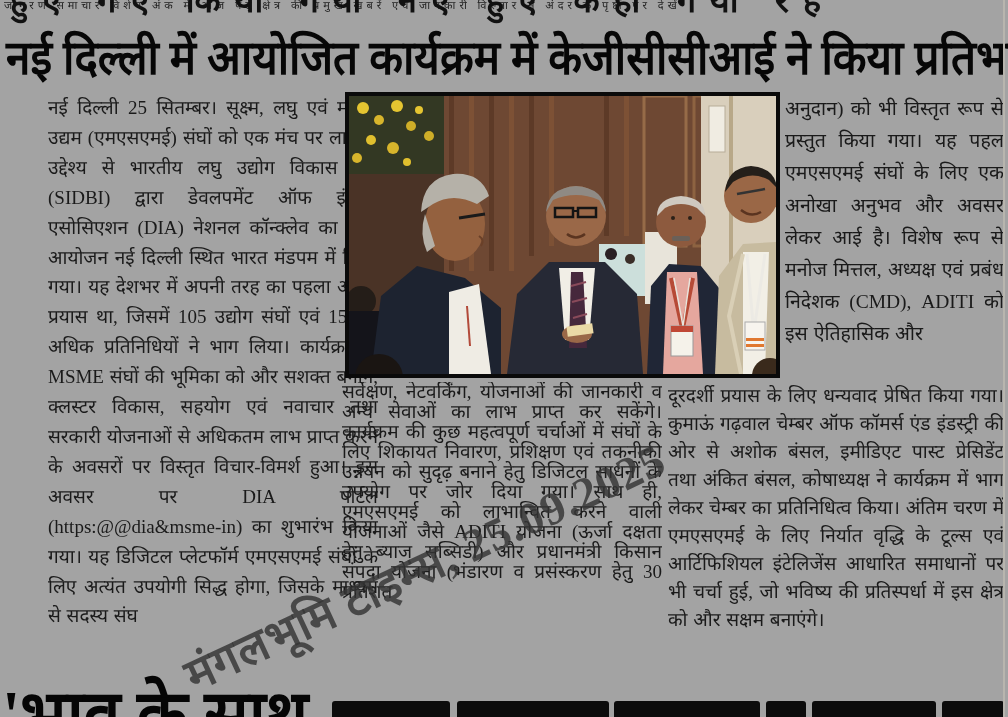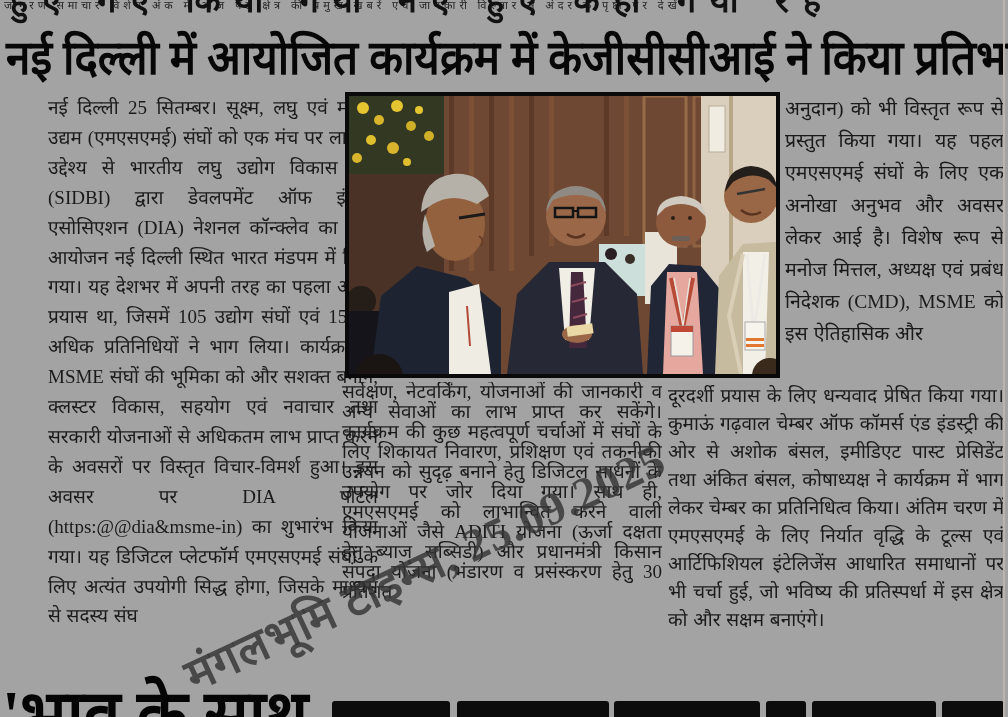--- a/index.html
+++ b/index.html
@@ -66,21 +66,21 @@
 <div class="page">
 
   <div class="top-strip">
     <div class="tiny">जागरण समाचार विशेष अंक में आज पढ़ें क्षेत्र की प्रमुख खबरें एवं जानकारी विस्तार से अंदर के पृष्ठों पर देखें</div>
     <div class="hooks">हुए गए किया गया नए हुए कहा गया रहे</div>
   </div>
 
   <div class="headline">नई दिल्ली में आयोजित कार्यक्रम में केजीसीसीआई ने किया प्रतिभाग</div>
 
   <div class="coltext col-left">नई दिल्ली 25 सितम्बर। सूक्ष्म, लघु एवं मध्यम उद्यम (एमएसएमई) संघों को एक मंच पर लाने के उद्देश्य से भारतीय लघु उद्योग विकास बैंक (SIDBI) द्वारा डेवलपमेंट ऑफ इंडस्ट्री एसोसिएशन (DIA) नेशनल कॉन्क्लेव का भव्य आयोजन नई दिल्ली स्थित भारत मंडपम में किया गया। यह देशभर में अपनी तरह का पहला अनूठा प्रयास था, जिसमें 105 उद्योग संघों एवं 150 से अधिक प्रतिनिधियों ने भाग लिया। कार्यक्रम में MSME संघों की भूमिका को और सशक्त बनाने, क्लस्टर विकास, सहयोग एवं नवाचार तथा सरकारी योजनाओं से अधिकतम लाभ प्राप्त करने के अवसरों पर विस्तृत विचार-विमर्श हुआ। इस अवसर पर DIA पोर्टल (https:@@dia&amp;msme-in) का शुभारंभ किया गया। यह डिजिटल प्लेटफॉर्म एमएसएमई संघों के लिए अत्यंत उपयोगी सिद्ध होगा, जिसके माध्यम से सदस्य संघ</div>
-  <div class="coltext col-right-top">अनुदान) को भी विस्तृत रूप से प्रस्तुत किया गया। यह पहल एमएसएमई संघों के लिए एक अनोखा अनुभव और अवसर लेकर आई है। विशेष रूप से मनोज मित्तल, अध्यक्ष एवं प्रबंध निदेशक (CMD), MSME को इस ऐतिहासिक और</div>
+  <div class="coltext col-right-top">अनुदान) को भी विस्तृत रूप से प्रस्तुत किया गया। यह पहल एमएसएमई संघों के लिए एक अनोखा अनुभव और अवसर लेकर आई है। विशेष रूप से मनोज मित्तल, अध्यक्ष एवं प्रबंध निदेशक (CMD), ADITI को इस ऐतिहासिक और</div>
   <div class="coltext col-middle">सर्वेक्षण, नेटवर्किंग, योजनाओं की जानकारी व अन्य सेवाओं का लाभ प्राप्त कर सकेंगे। कार्यक्रम की कुछ महत्वपूर्ण चर्चाओं में संघों के लिए शिकायत निवारण, प्रशिक्षण एवं तकनीकी उन्नयन को सुदृढ़ बनाने हेतु डिजिटल साधनों के उपयोग पर जोर दिया गया। साथ ही, एमएसएमई को लाभान्वित करने वाली योजनाओं जैसे ADITI योजना (ऊर्जा दक्षता हेतु ब्याज सब्सिडी) और प्रधानमंत्री किसान संपदा योजना (भंडारण व प्रसंस्करण हेतु 30 प्रतिशत</div>
   <div class="coltext col-right-bottom">दूरदर्शी प्रयास के लिए धन्यवाद प्रेषित किया गया। कुमाऊं गढ़वाल चेम्बर ऑफ कॉमर्स एंड इंडस्ट्री की ओर से अशोक बंसल, इमीडिएट पास्ट प्रेसिडेंट तथा अंकित बंसल, कोषाध्यक्ष ने कार्यक्रम में भाग लेकर चेम्बर का प्रतिनिधित्व किया। अंतिम चरण में एमएसएमई के लिए निर्यात वृद्धि के टूल्स एवं आर्टिफिशियल इंटेलिजेंस आधारित समाधानों पर भी चर्चा हुई, जो भविष्य की प्रतिस्पर्धा में इस क्षेत्र को और सक्षम बनाएंगे।</div>
 
   <div class="photo">
     <svg viewBox="0 0 427 278" preserveAspectRatio="none">
 
       <rect x="0" y="0" width="427" height="278" fill="#6e4833"></rect>
       <rect x="0" y="0" width="95" height="278" fill="#4a3326"></rect>
       <rect x="0" y="0" width="95" height="78" fill="#333823"></rect>
 

